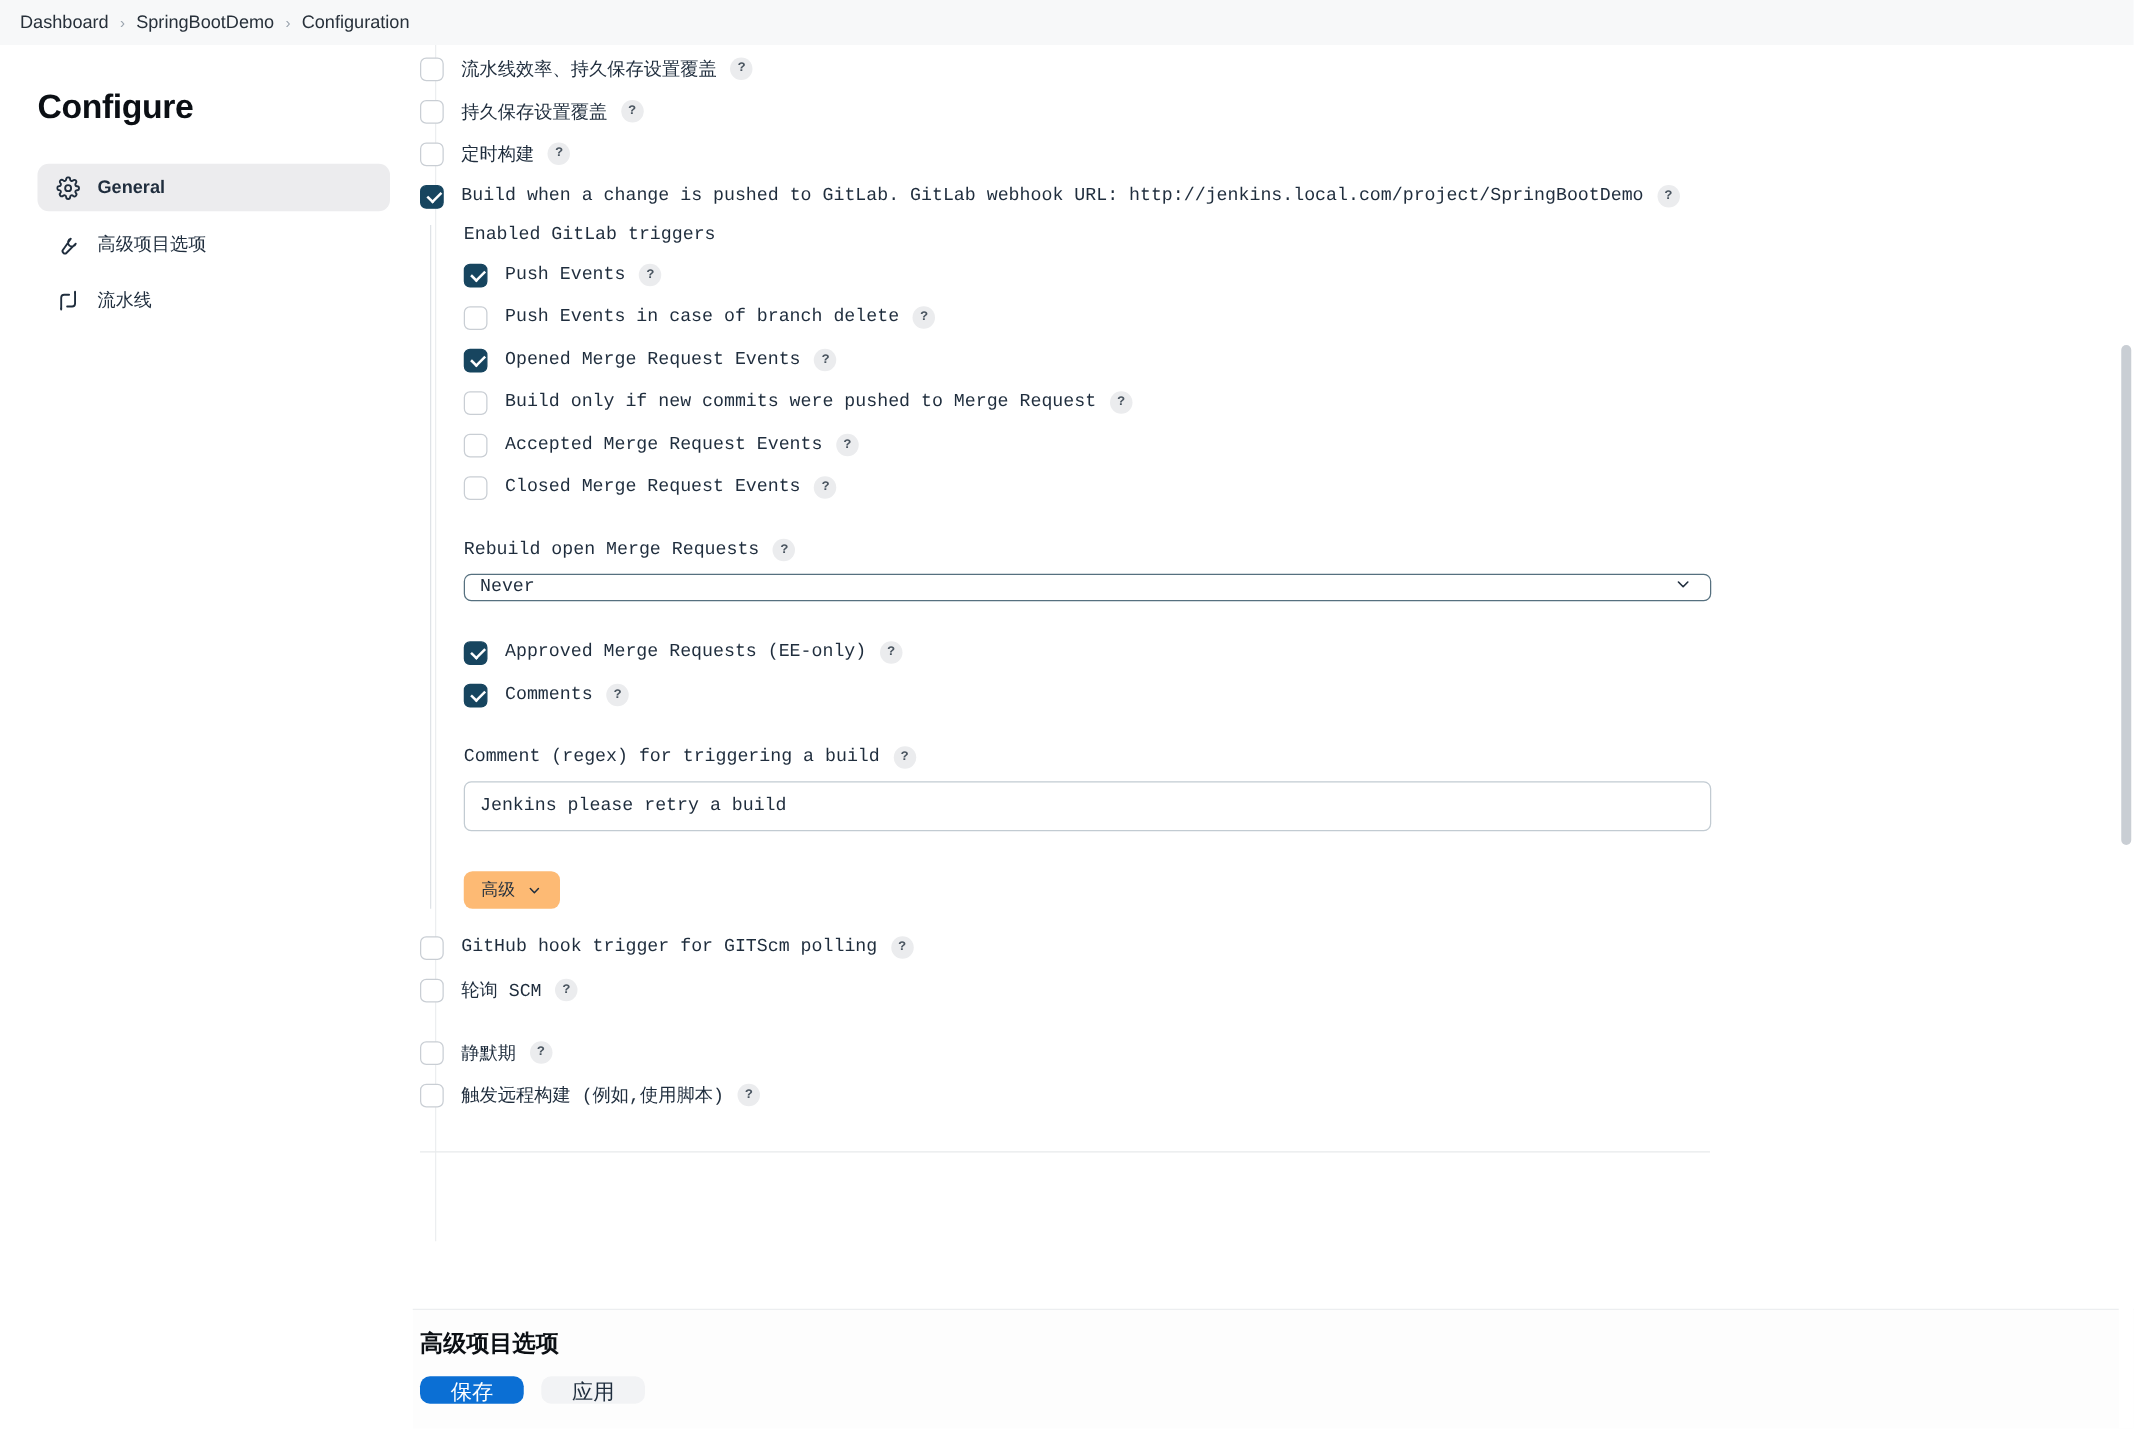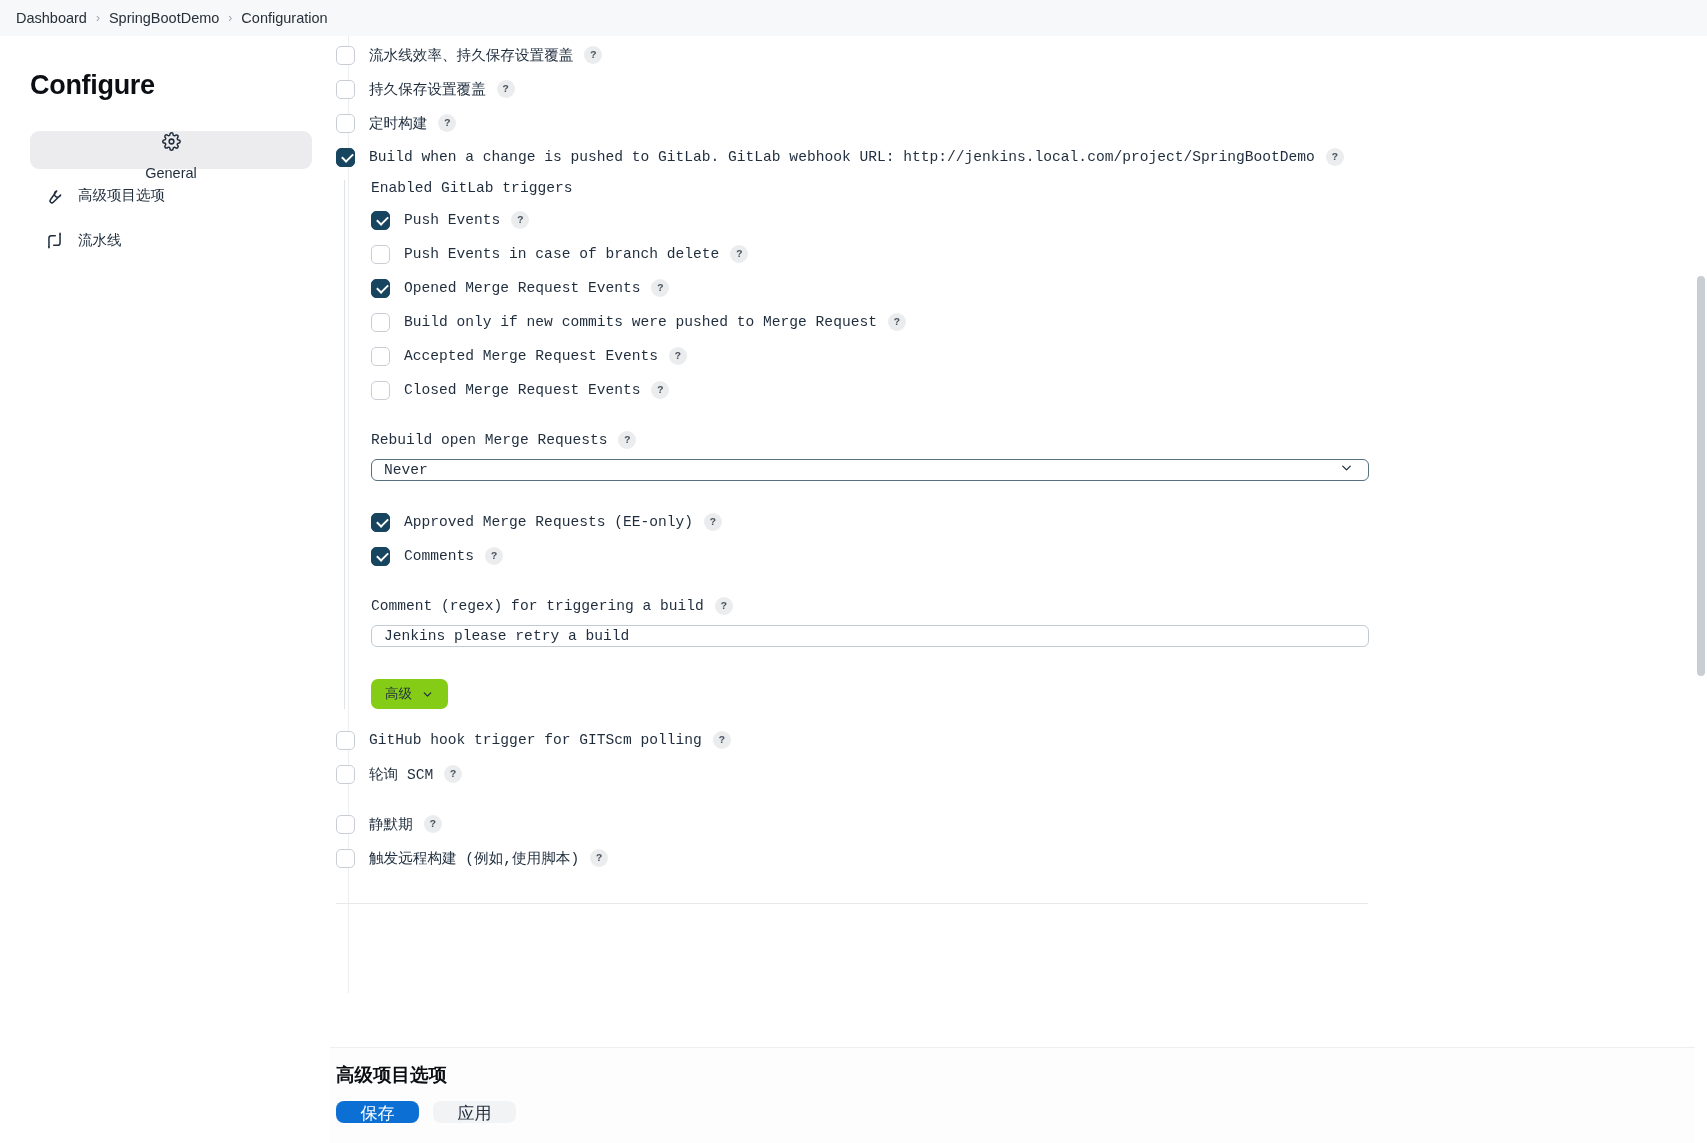--- a/index.html
+++ b/index.html
@@ -55,21 +55,21 @@
     align-items: center;
     gap: 14px;
     height: 38px;
     padding: 0 14px;
     border-radius: 9px;
     font-size: 14.5px;
     color: #1f2d3d;
     margin-bottom: 7px;
     cursor: pointer;
   }
-  .nav-item.active { background: #ececee; font-weight: normal; flex-direction: column; }
+  .nav-item.active { background: #ececee; font-weight: bold; }
   .nav-ico { width: 20px; height: 20px; display: inline-flex; align-items: center; justify-content: center; flex: 0 0 20px; }
   .nav-ico svg { display: block; }
 
   
   .main-wrap {
     flex: 1 1 auto;
     position: relative;
     overflow: hidden;
   }
   .main {
@@ -179,41 +179,41 @@
   .select-chev {
     position: absolute;
     right: 14px; top: 50%;
     transform: translateY(-50%);
     pointer-events: none;
   }
 
   
   .text-input {
     width: 998px;
-    height: 22px;
+    height: 40px;
     border: 1.2px solid #c2cbd2;
     border-radius: 6px;
     background: #fff;
     padding: 0 12px;
     font-size: 14.6px;
     color: #1f2d3d;
     font-family: inherit;
   }
 
   
   .adv-btn {
     display: inline-flex;
     align-items: center;
     gap: 9px;
     height: 30px;
     padding: 0 14px;
     margin-top: 32px;
     border: none;
     border-radius: 7px;
-    background: #84cc16;
+    background: #fdba74;
     font-size: 13.5px;
     color: #1f2d3d;
     font-family: inherit;
     cursor: pointer;
   }
 
   .gap-s { height: 16px; }
   .gap-m { height: 26px; }
 
   hr.sep {

